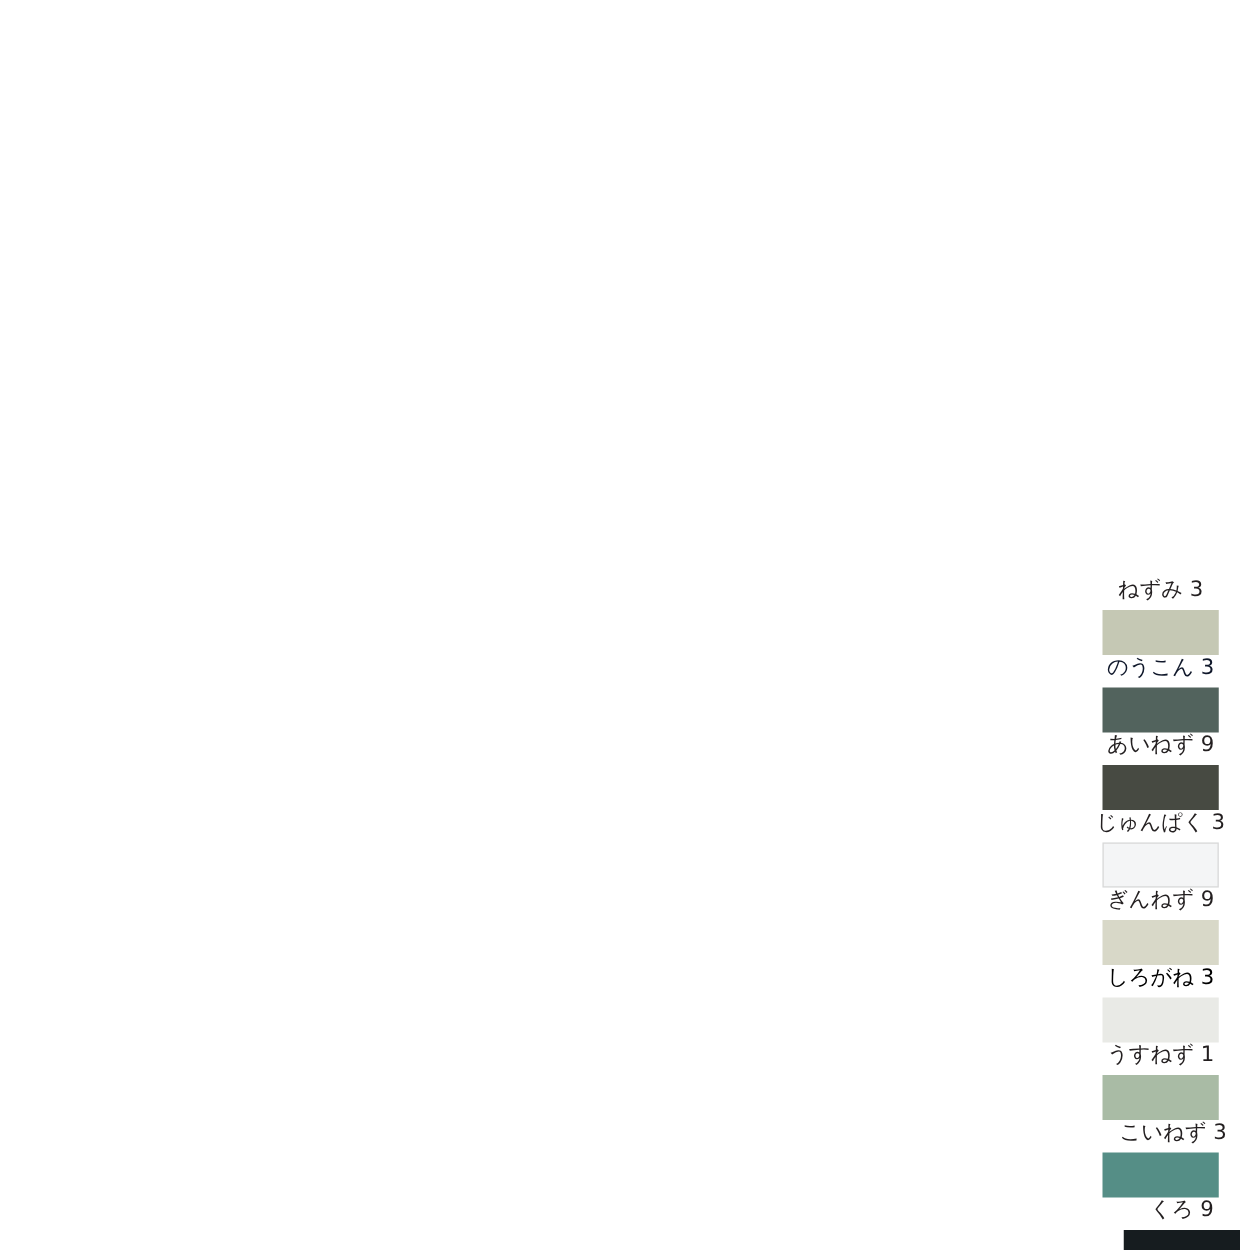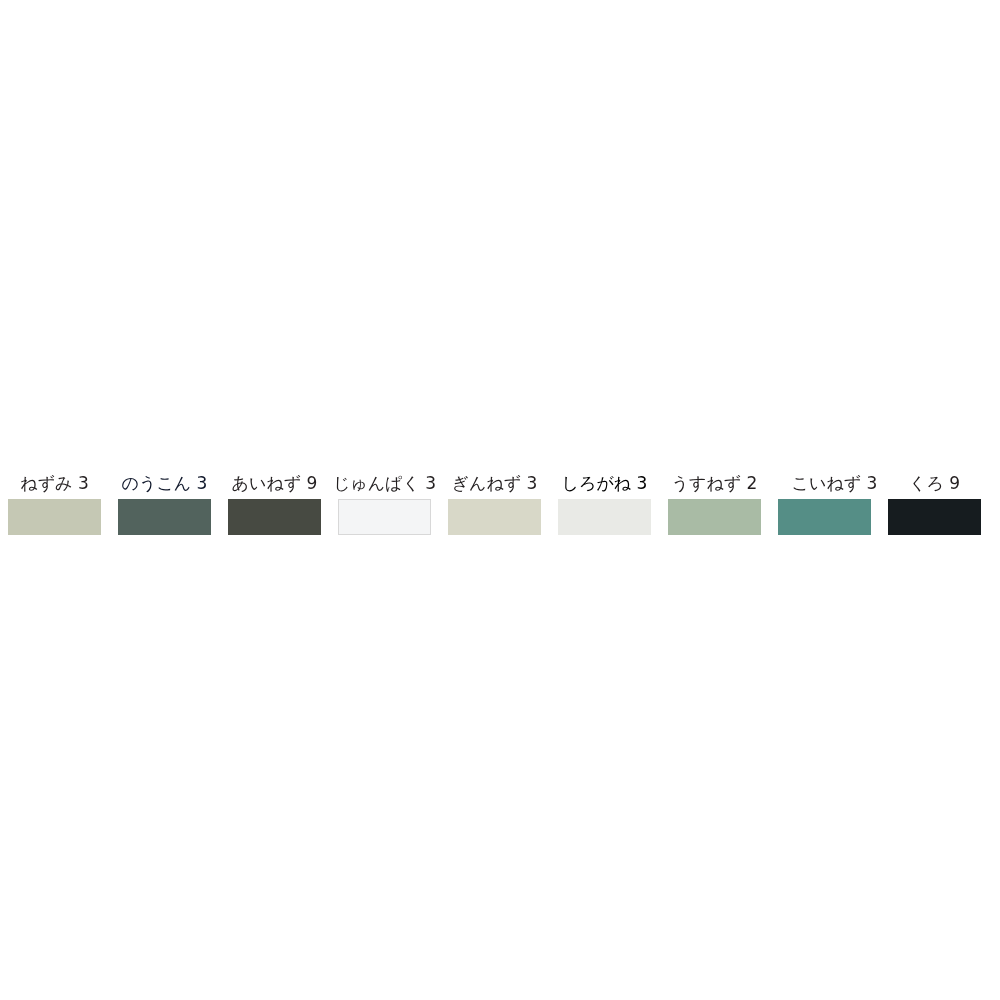--- a/index.html
+++ b/index.html
@@ -19,26 +19,26 @@
     position: relative;
     width: 1000px;
     height: 1000px;
     background: #ffffff;
   }
 
   
   #swatch-strip {
     position: absolute;
     left: 8px;
-    top: 473px;
+    top: 462px;
     width: 984px;
     height: 80px;
     display: flex;
-    flex-direction: row;
-    align-items: flex-start;
+    flex-direction: column;
+    align-items: flex-end;
     justify-content: flex-start;
   }
 
   .swatch-cell {
     width: 93px;
     margin-right: 17px;
     display: flex;
     flex-direction: column;
     align-items: center;
     flex: 0 0 auto;
@@ -83,29 +83,29 @@
       </div>
       <div class="swatch-cell">
         <div class="swatch-label" style="color: rgb(35, 31, 32);">あいねず 9</div>
         <div class="swatch-chip" style="background-color: rgb(71, 74, 66);"></div>
       </div>
       <div class="swatch-cell">
         <div class="swatch-label" style="color: rgb(35, 31, 32);">じゅんぱく 3</div>
         <div class="swatch-chip bordered" style="background-color: rgb(244, 245, 246); border-color: rgb(216, 216, 216);"></div>
       </div>
       <div class="swatch-cell">
-        <div class="swatch-label" style="color: rgb(35, 31, 32);">ぎんねず 3</div>
+        <div class="swatch-label" style="color: rgb(35, 31, 32);">ぎんねず 9</div>
         <div class="swatch-chip" style="background-color: rgb(216, 216, 200);"></div>
       </div>
       <div class="swatch-cell">
         <div class="swatch-label" style="color: #000000;">しろがね 3</div>
         <div class="swatch-chip" style="background-color: rgb(233, 234, 230);"></div>
       </div>
       <div class="swatch-cell">
-        <div class="swatch-label" style="color: rgb(35, 31, 32);">うすねず 2</div>
+        <div class="swatch-label" style="color: rgb(35, 31, 32);">うすねず 1</div>
         <div class="swatch-chip" style="background-color: rgb(169, 187, 165);"></div>
       </div>
       <div class="swatch-cell">
         <div class="swatch-label" style="color: rgb(35, 31, 32); margin-left: 20px;">こいねず 3</div>
         <div class="swatch-chip" style="background-color: rgb(85, 142, 134);"></div>
       </div>
       <div class="swatch-cell">
         <div class="swatch-label" style="color: rgb(35, 31, 32);">くろ 9</div>
         <div class="swatch-chip" style="background-color: rgb(22, 28, 31);"></div>
       </div>

